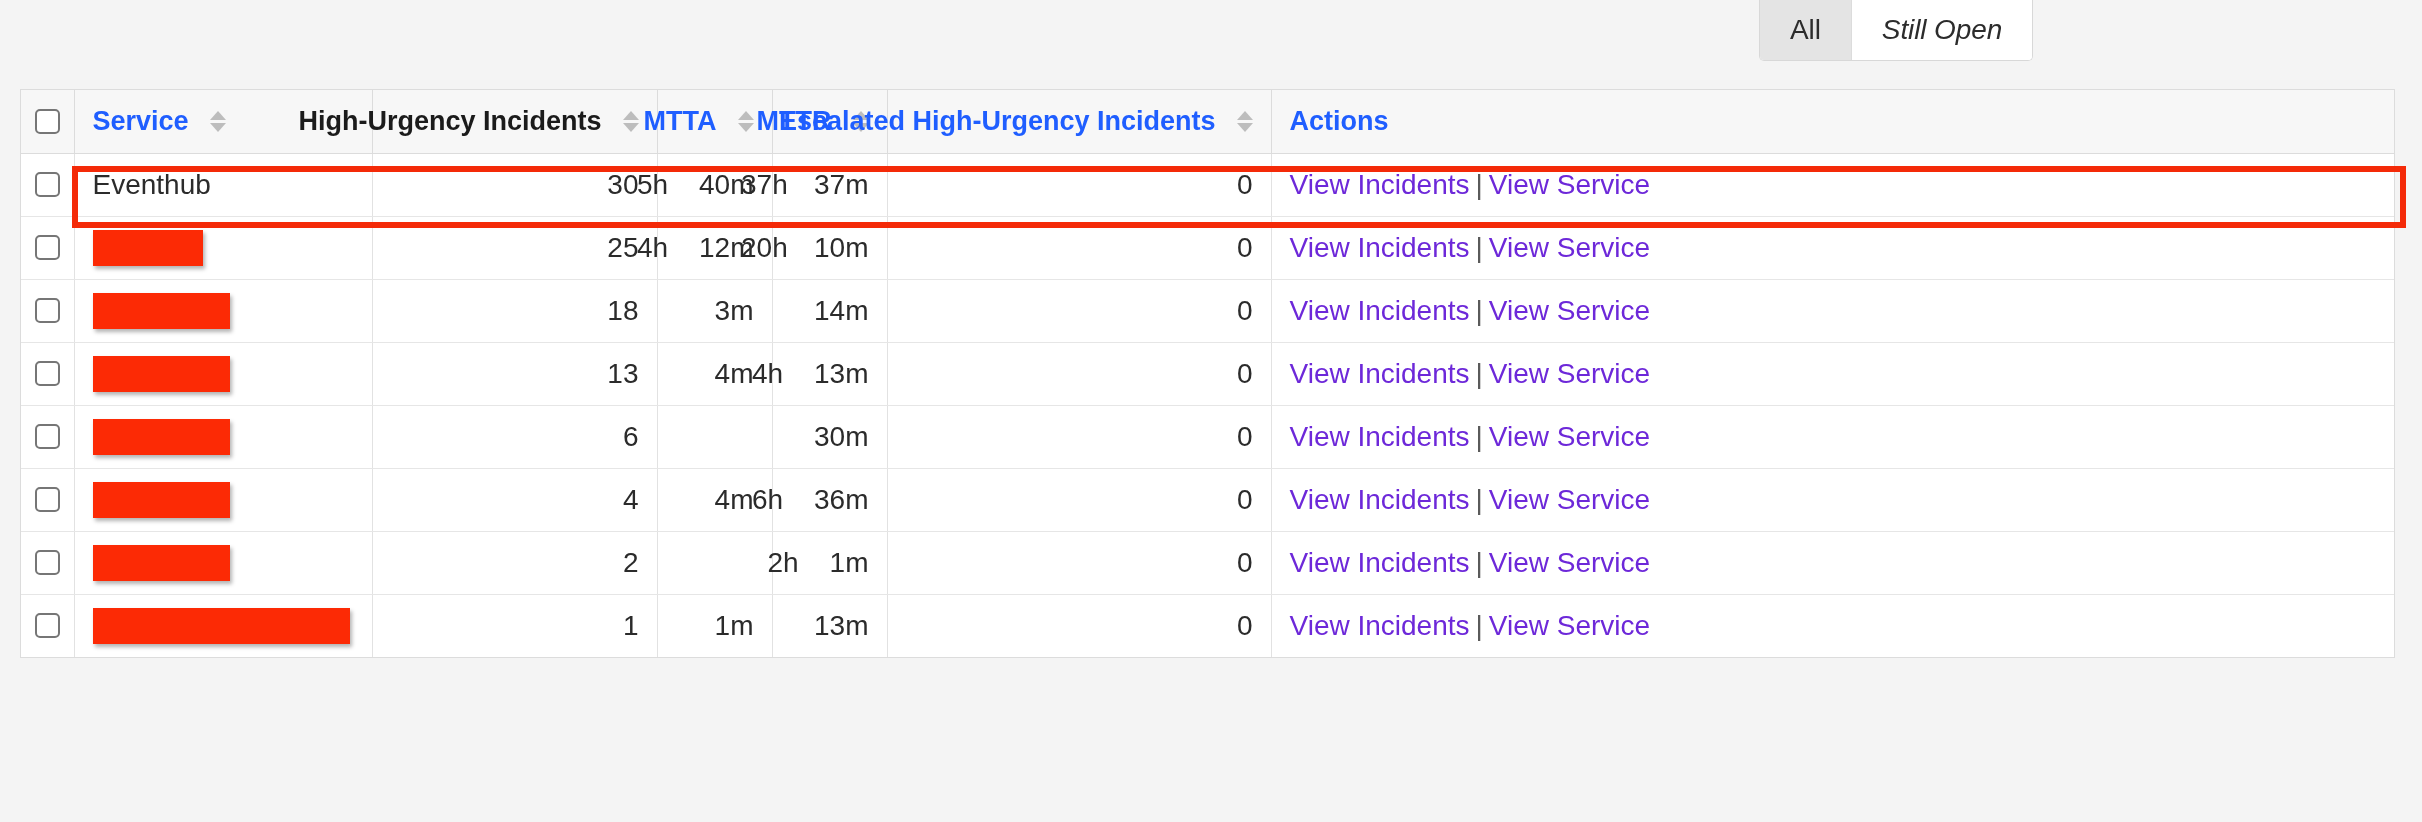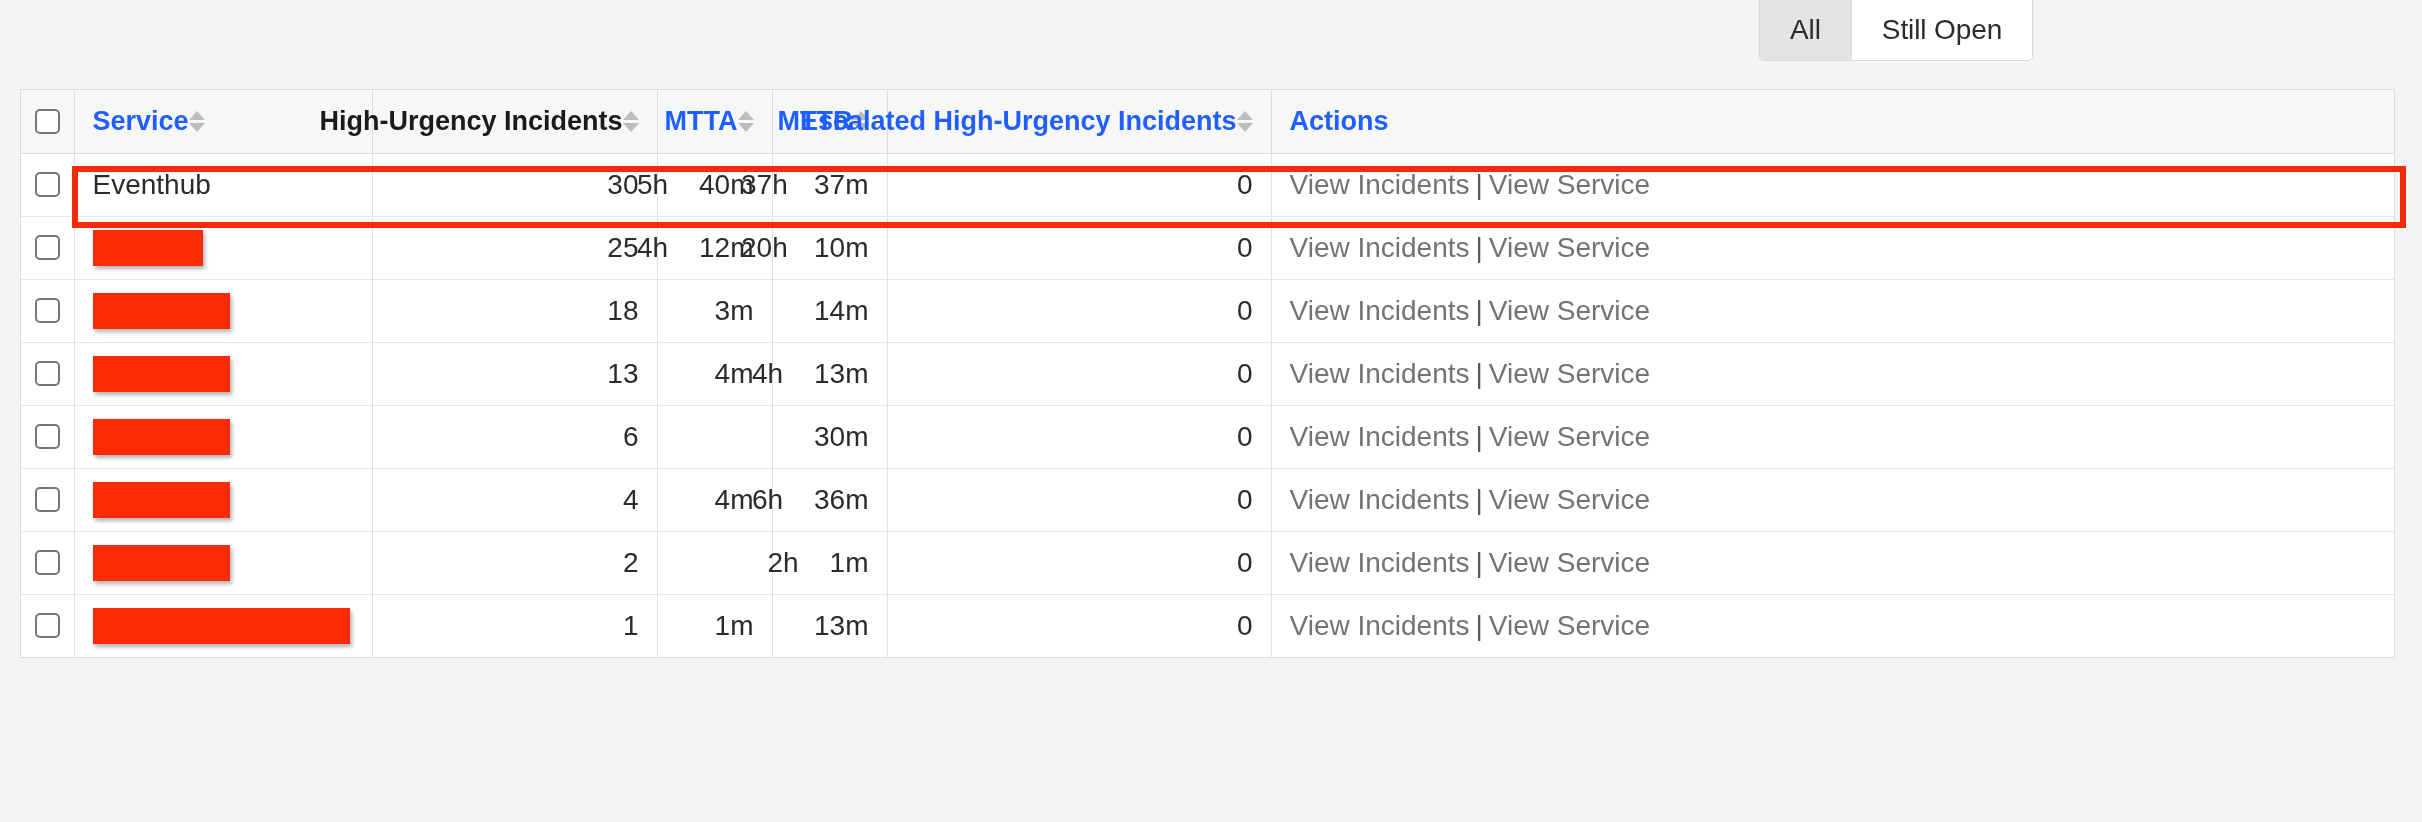--- a/index.html
+++ b/index.html
@@ -42,21 +42,21 @@
     align-items: center;
     justify-content: center;
     padding: 0 30px;
     font-size: 28px;
     color: #2c2c2c;
     background: #ffffff;
     border-right: 1px solid #dcdcdc;
     cursor: pointer;
     letter-spacing: -0.1px;
   }
-  .tab:last-child { border-right: none; }
+  .tab:last-child { border-right: none; font-style: italic; }
   .tab.selected {
     background: #e4e4e4;
   }
 
   
   .table-wrap {
     position: absolute;
     top: 89px;
     left: 20px;
     width: 2375px;
@@ -88,21 +88,21 @@
     font-weight: bold;
     font-size: 27px;
     white-space: nowrap;
   }
   thead th:last-child { border-right: none; }
   thead th.th-check { padding: 0; }
 
   .th-inner {
     display: flex;
     align-items: center;
-    gap: 0;
+    gap: 21px;
   }
   .th-inner.right { justify-content: flex-end; }
   .th-label.blue  { color: #1f5eff; }
   .th-label.dark  { color: #1b1b1b; }
 
   .sort-icon {
     display: inline-flex;
     flex-direction: column;
     gap: 3px;
     flex: 0 0 auto;
@@ -175,21 +175,21 @@
     margin-left: 7px;
   }
 
   
   .actions {
     color: #1f5eff;
     font-size: 28px;
     white-space: nowrap;
   }
   .actions a {
-    color: #737373;
+    color: #6d28d9;
     text-decoration: none;
     cursor: pointer;
   }
   .actions .sep {
     color: #5a5a5a;
     margin: 0 6px;
   }
 
   
   .highlight-box {

